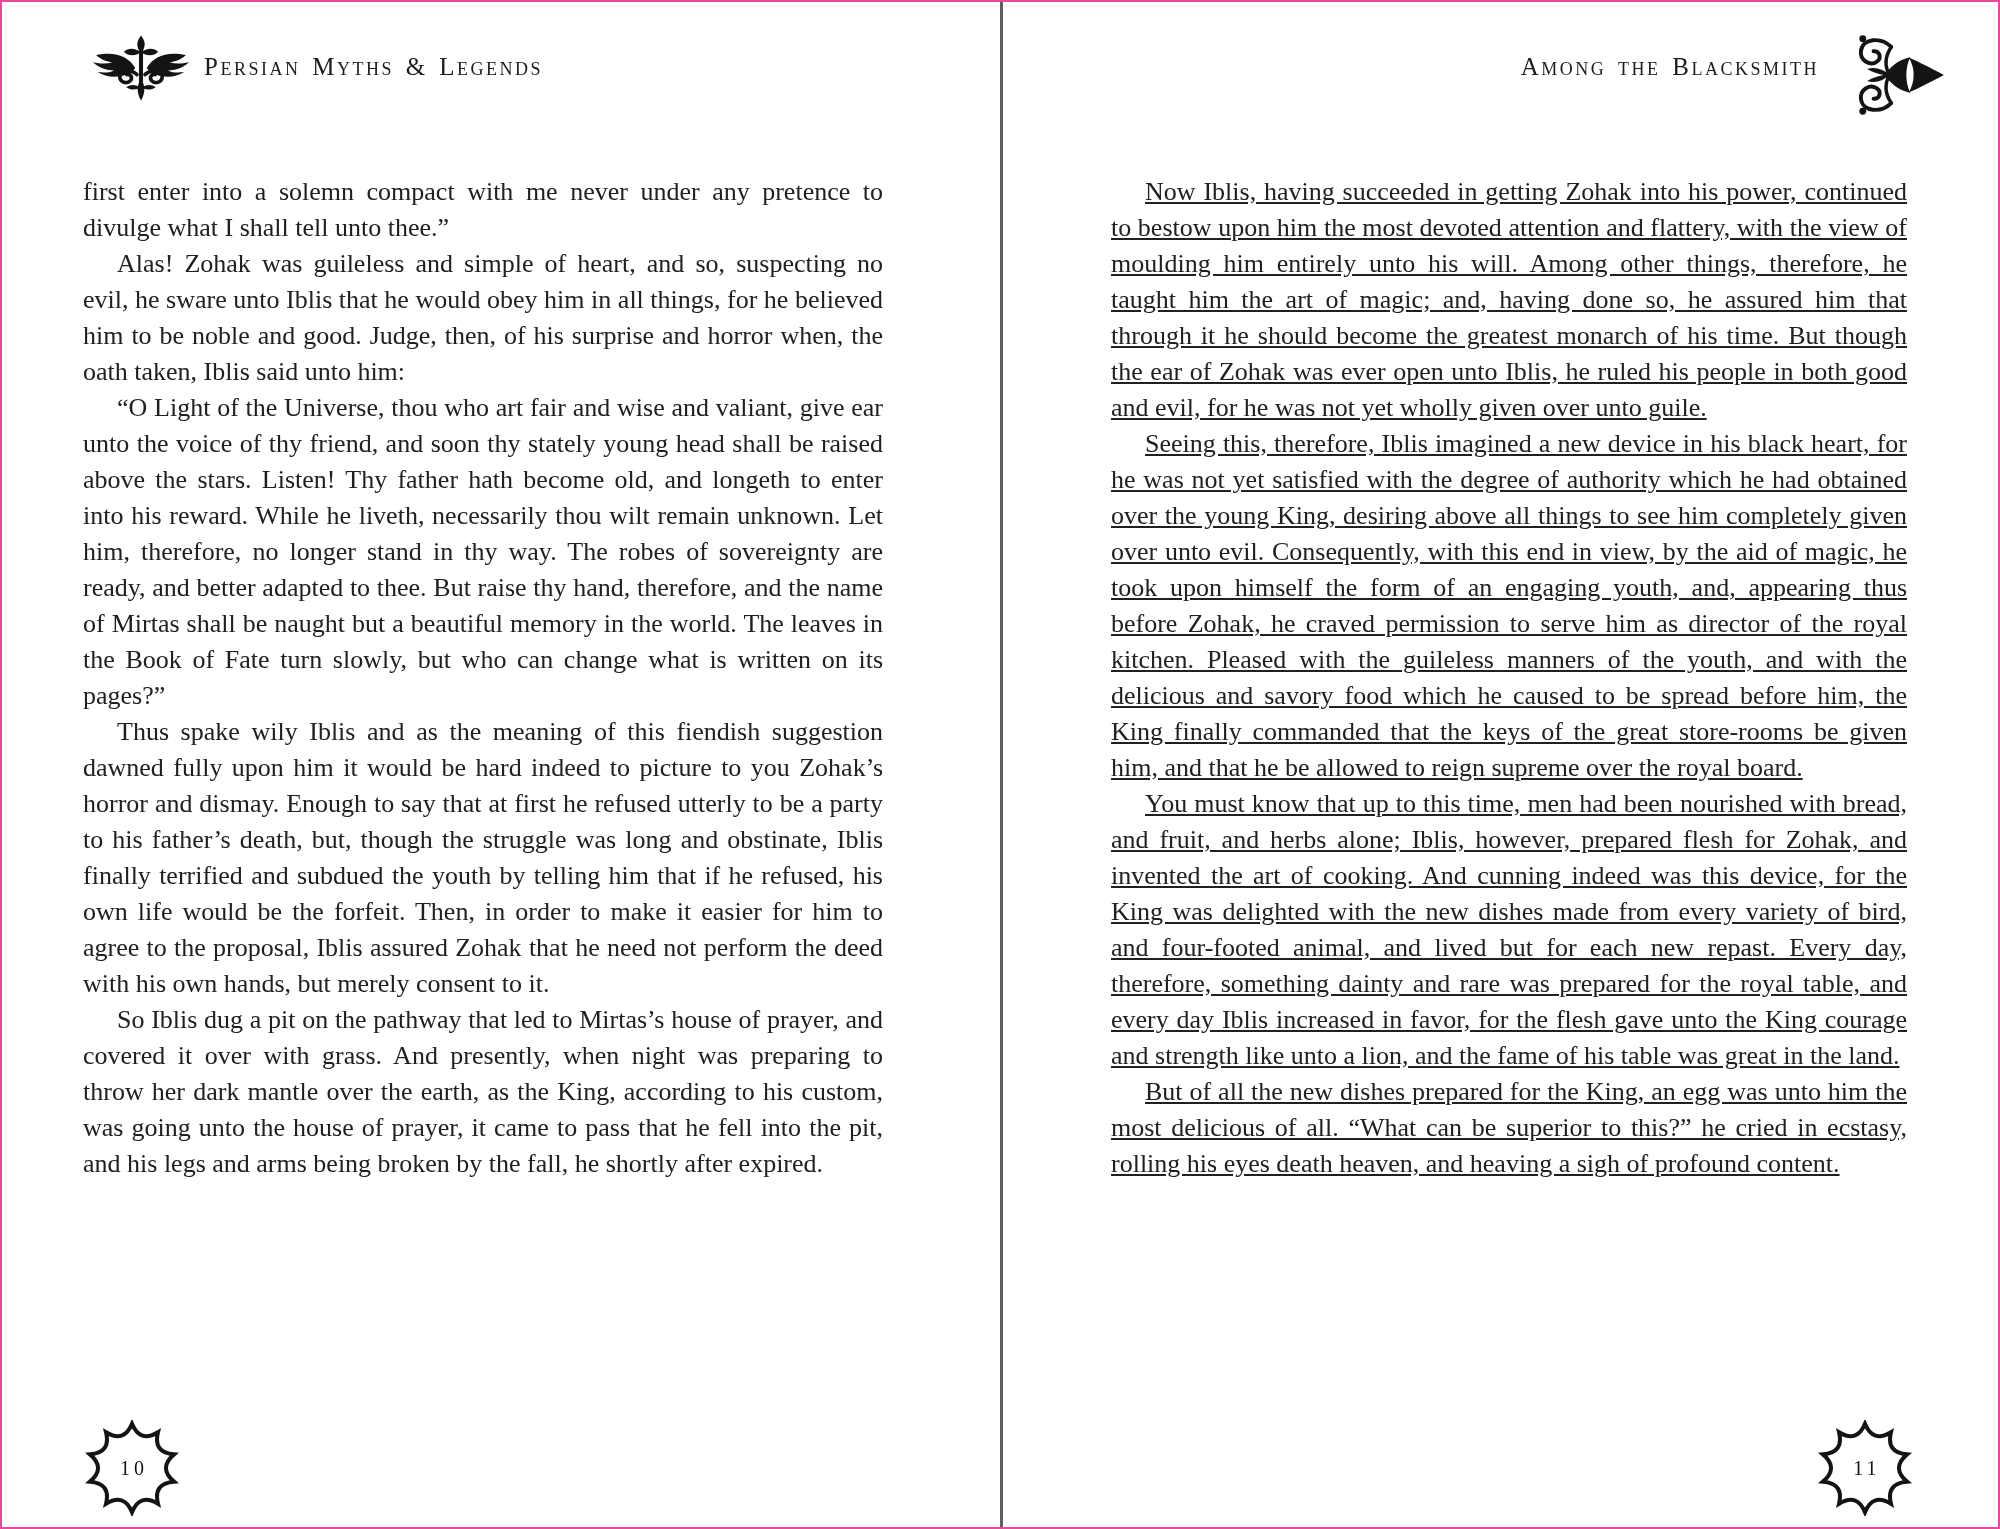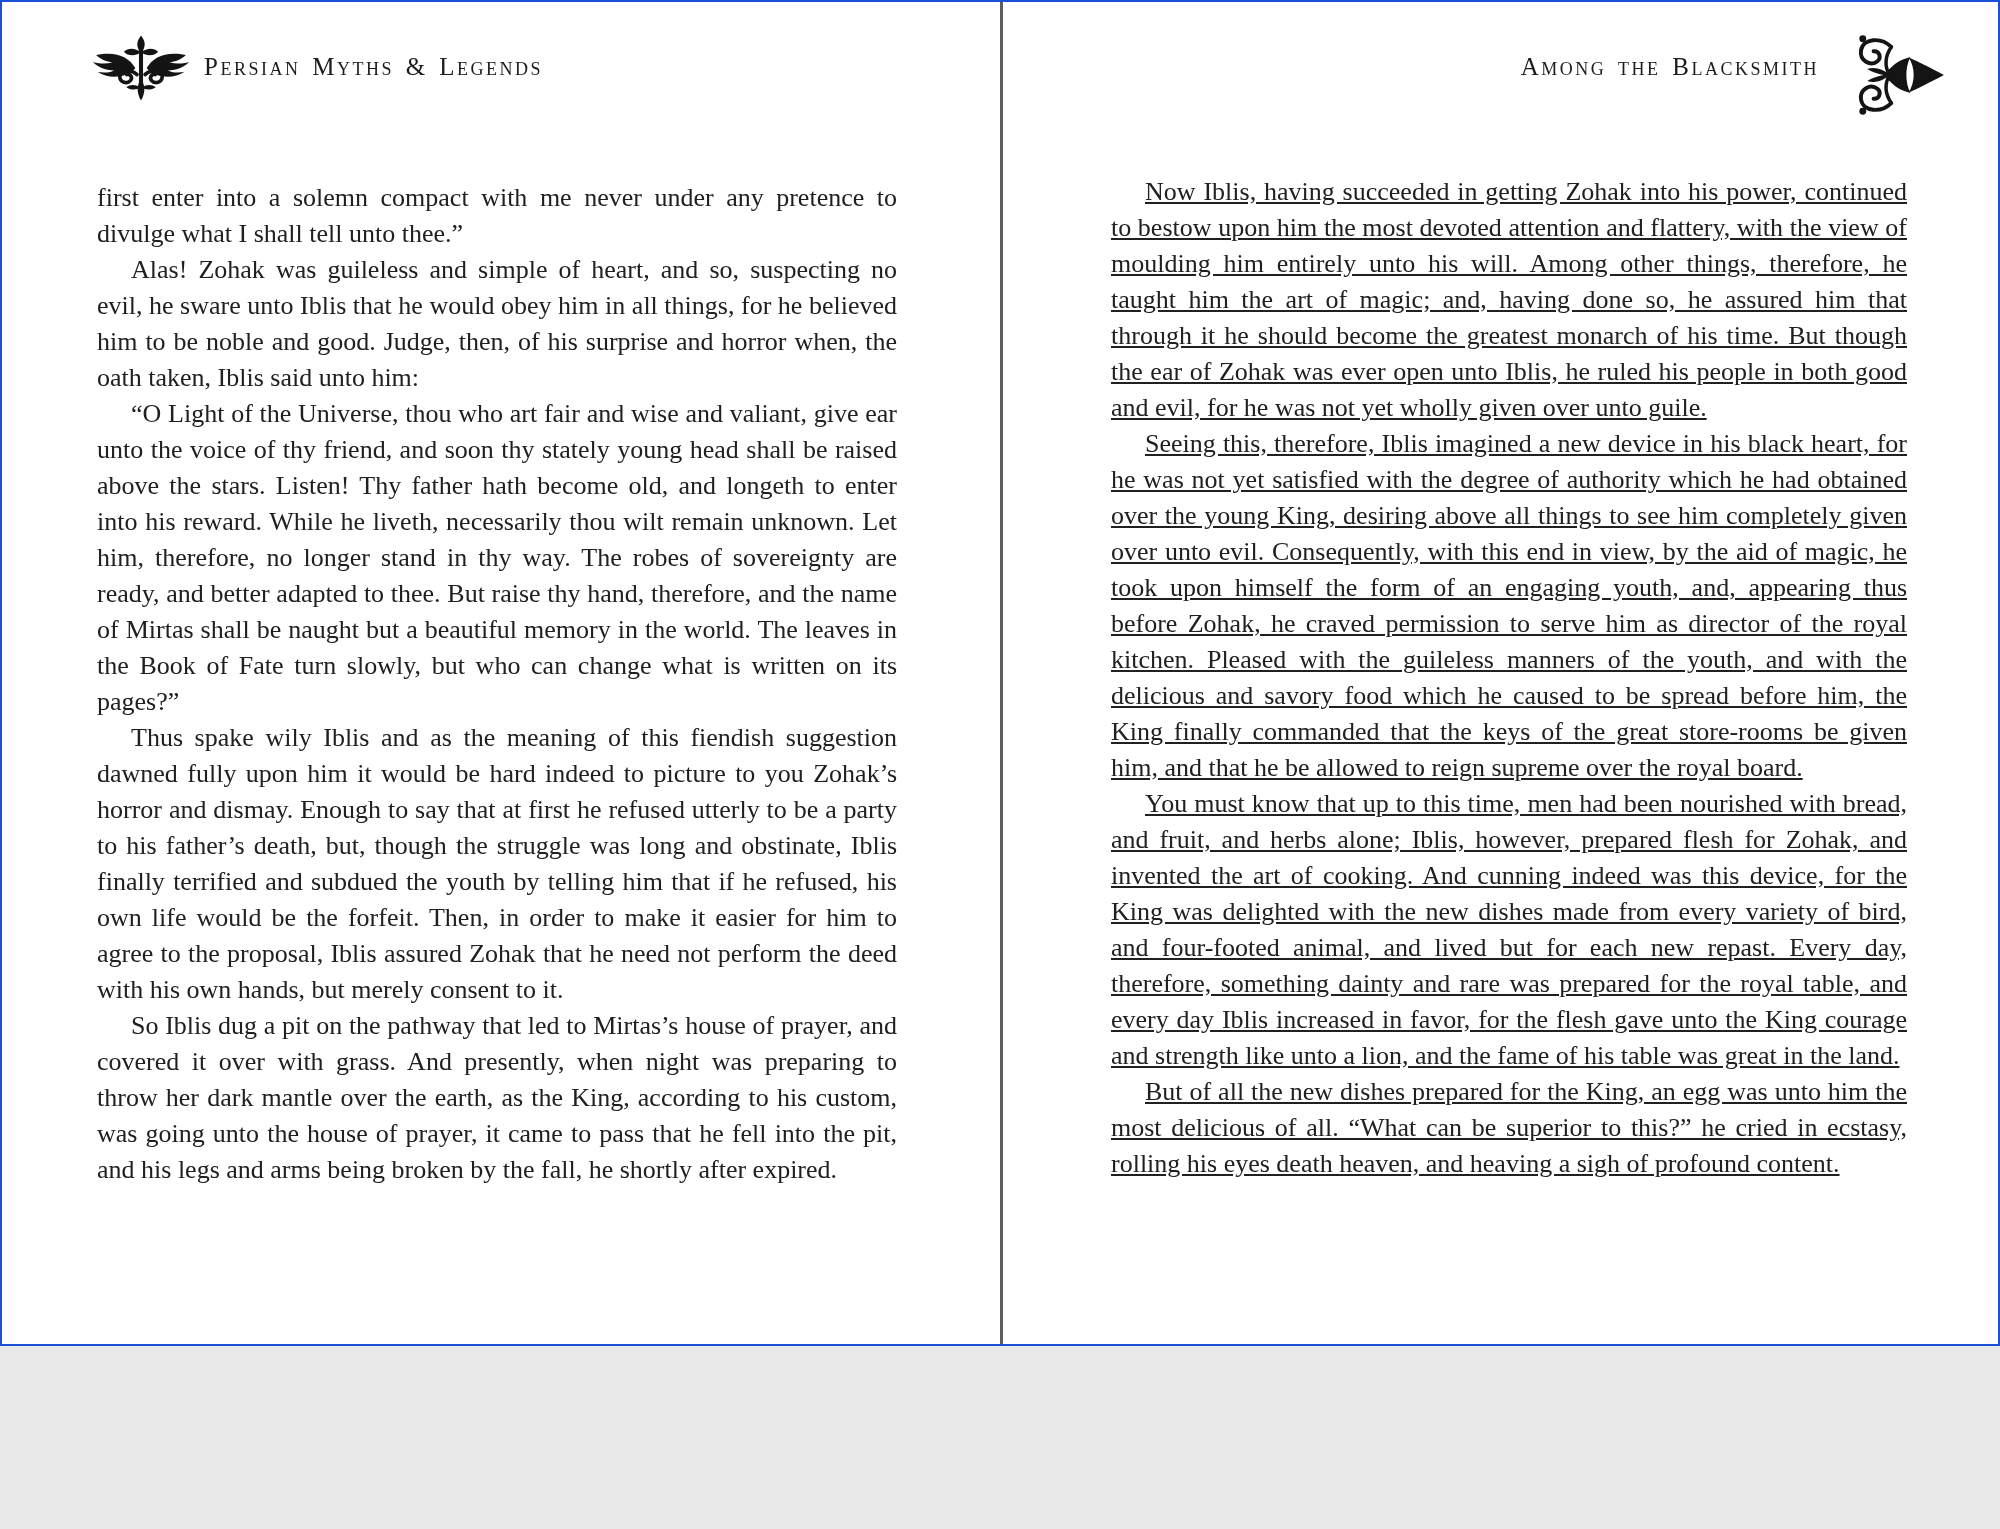--- a/index.html
+++ b/index.html
@@ -1,21 +1,21 @@
 <!DOCTYPE html>
 <html><head>
 <meta charset="utf-8">
 <title>Book Spread</title>
 <style>
   html,body{margin:0;padding:0;background:#e8e8e8;}
   .canvas{
     position:relative;
-    width:2000px;height:1346px;
+    width:2000px;height:1529px;
     background:#ffffff;
-    border:2px solid #1d4ed8;
+    border:2px solid #ec4899;
     box-sizing:border-box;
     overflow:hidden;
     font-family:"Liberation Serif", serif;
     color:#1e1e1e;
   }
   .gutter{
     position:absolute;left:998px;top:0;bottom:0;width:3px;
     background:#5e5e5e;
   }
   .page{position:absolute;top:0;width:998px;height:100%;}
@@ -39,21 +39,21 @@
   .orn-right{left:836px;top:32px;width:114px;height:82px;}
   .ink{fill:#141414;}
   .ink-stroke{fill:none;stroke:#141414;stroke-linecap:round;}
 
   .body-text{
     position:absolute;top:172px;
     font-size:26px;line-height:36px;
     text-align:justify;
     color:#202020;
   }
-  .page.left .body-text{left:95px;width:800px;margin-top:6px;}
+  .page.left .body-text{left:81px;width:800px;}
   .page.right .body-text{left:108px;width:796px;text-decoration:underline;}
   .body-text p{margin:0;text-indent:34px;}
   .body-text p.no-indent{text-indent:0;}
 
   .folio{
     position:absolute;top:1418px;
     width:96px;height:96px;
   }
   .page.left .folio{left:82px;}
   .page.right .folio{left:814px;}

